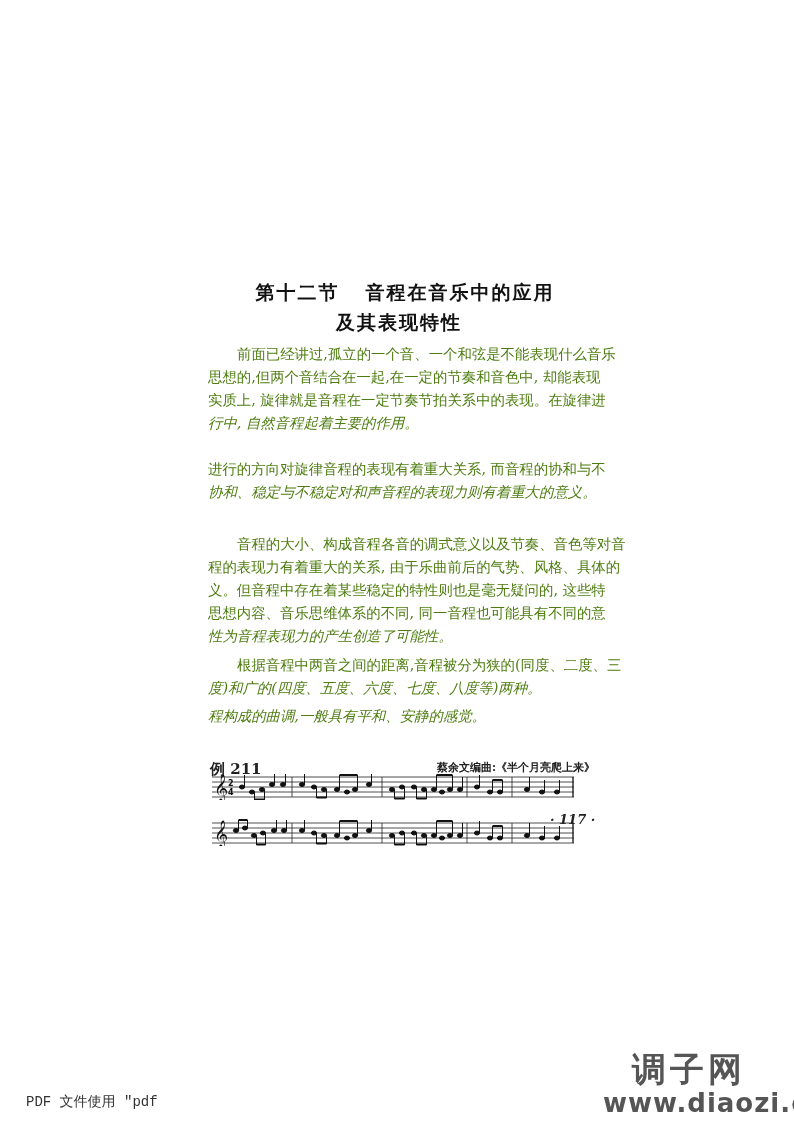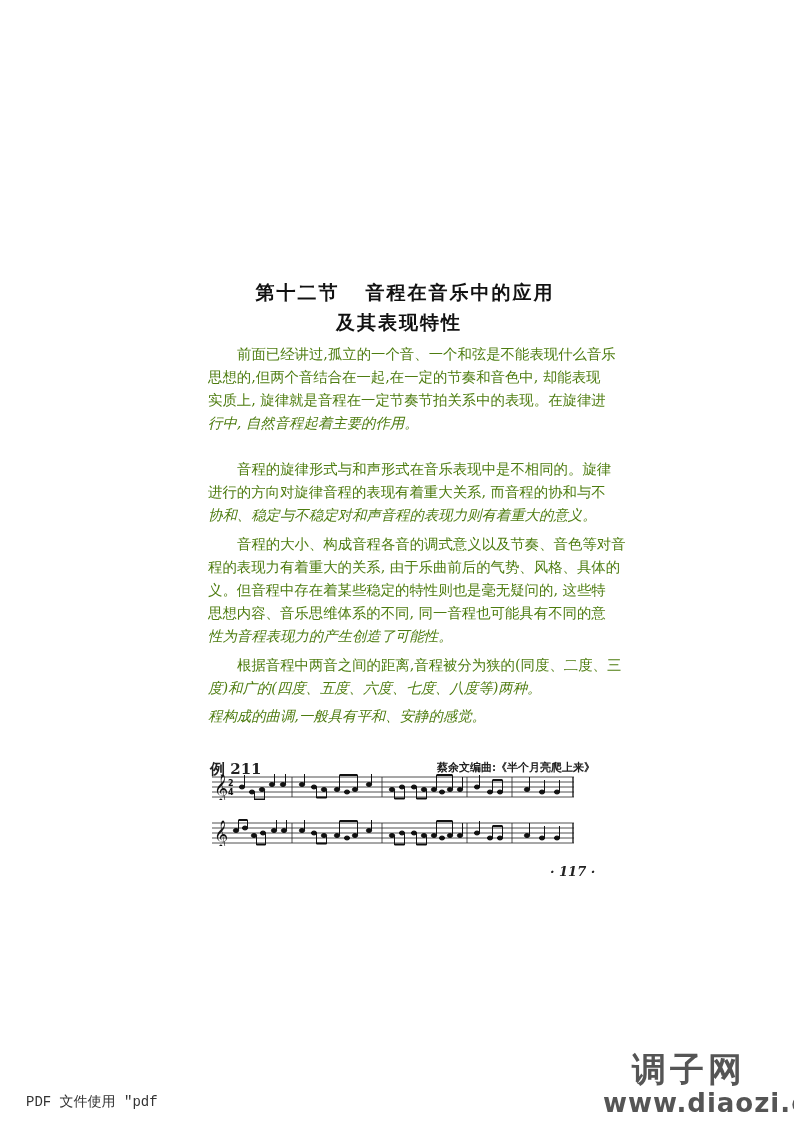--- a/index.html
+++ b/index.html
@@ -10,42 +10,41 @@
     .title2 { top: 310px; left: 2px; }
     .body-text { position: absolute; left: 208px; width: 376px; font-size: 14.4px; line-height: 23.1px; color: #4d7c0f; text-align: justify; text-align-last: left; }
     .body-text .line { display: block; white-space: nowrap; text-align-last: justify; }
     .body-text .line.last { text-align-last: left; font-style: italic; }
     .body-text .indent { padding-left: 29px; }
     .example-label { position: absolute; left: 210px; top: 760px; font-size: 15px; font-weight: bold; color: #222; }
     .attribution { position: absolute; left: 437px; top: 760px; font-size: 11px; font-weight: bold; color: #222; white-space: nowrap; }
     .staff { position: absolute; left: 212px; width: 362px; height: 28px; }
     .staff1 { top: 772px; }
     .staff2 { top: 818px; }
-    .page-number { position: absolute; left: 550px; top: 864px; font-size: 13px; font-style: italic; font-weight: bold; color: #222; font-family: "DejaVu Serif", serif; }
+    .page-number { position: absolute; left: 550px; top: 812px; font-size: 13px; font-style: italic; font-weight: bold; color: #222; font-family: "DejaVu Serif", serif; }
     .footer-note { position: absolute; left: 26px; top: 1093px; font-size: 14px; color: #333; font-family: "Liberation Mono", monospace; }
     .watermark-title { position: absolute; left: 632px; top: 1047px; font-size: 34px; font-weight: bold; color: #555; letter-spacing: 4px; font-family: "DejaVu Sans", sans-serif; }
     .watermark-url { position: absolute; left: 603px; top: 1088px; font-size: 26px; font-weight: bold; color: #555; letter-spacing: 1px; font-family: "DejaVu Sans", sans-serif; }
   </style>
 </head>
 <body>
 
 <div class="title title1">
   <span>第十二节</span><span class="gap"></span><span>音程在音乐中的应用</span>
 </div>
 <div class="title title2">及其表现特性</div>
 
 <div class="body-text" style="top:343px;">
   <span class="line indent">前面已经讲过,孤立的一个音、一个和弦是不能表现什么音乐</span>
   <span class="line">思想的,但两个音结合在一起,在一定的节奏和音色中, 却能表现</span>
   <span class="line">实质上, 旋律就是音程在一定节奏节拍关系中的表现。在旋律进</span>
   <span class="line last">行中, 自然音程起着主要的作用。</span>
 </div>
 
 <div class="body-text" style="top:458px;">
-  <span class="line indent">音程的旋律形式与和声形式在音乐表现中是不相同的。旋律</span>
   <span class="line">进行的方向对旋律音程的表现有着重大关系, 而音程的协和与不</span>
   <span class="line last">协和、稳定与不稳定对和声音程的表现力则有着重大的意义。</span>
 </div>
 
 <div class="body-text" style="top:533px;">
   <span class="line indent">音程的大小、构成音程各音的调式意义以及节奏、音色等对音</span>
   <span class="line">程的表现力有着重大的关系, 由于乐曲前后的气势、风格、具体的</span>
   <span class="line">义。但音程中存在着某些稳定的特性则也是毫无疑问的, 这些特</span>
   <span class="line">思想内容、音乐思维体系的不同, 同一音程也可能具有不同的意</span>
   <span class="line last">性为音程表现力的产生创造了可能性。</span>

